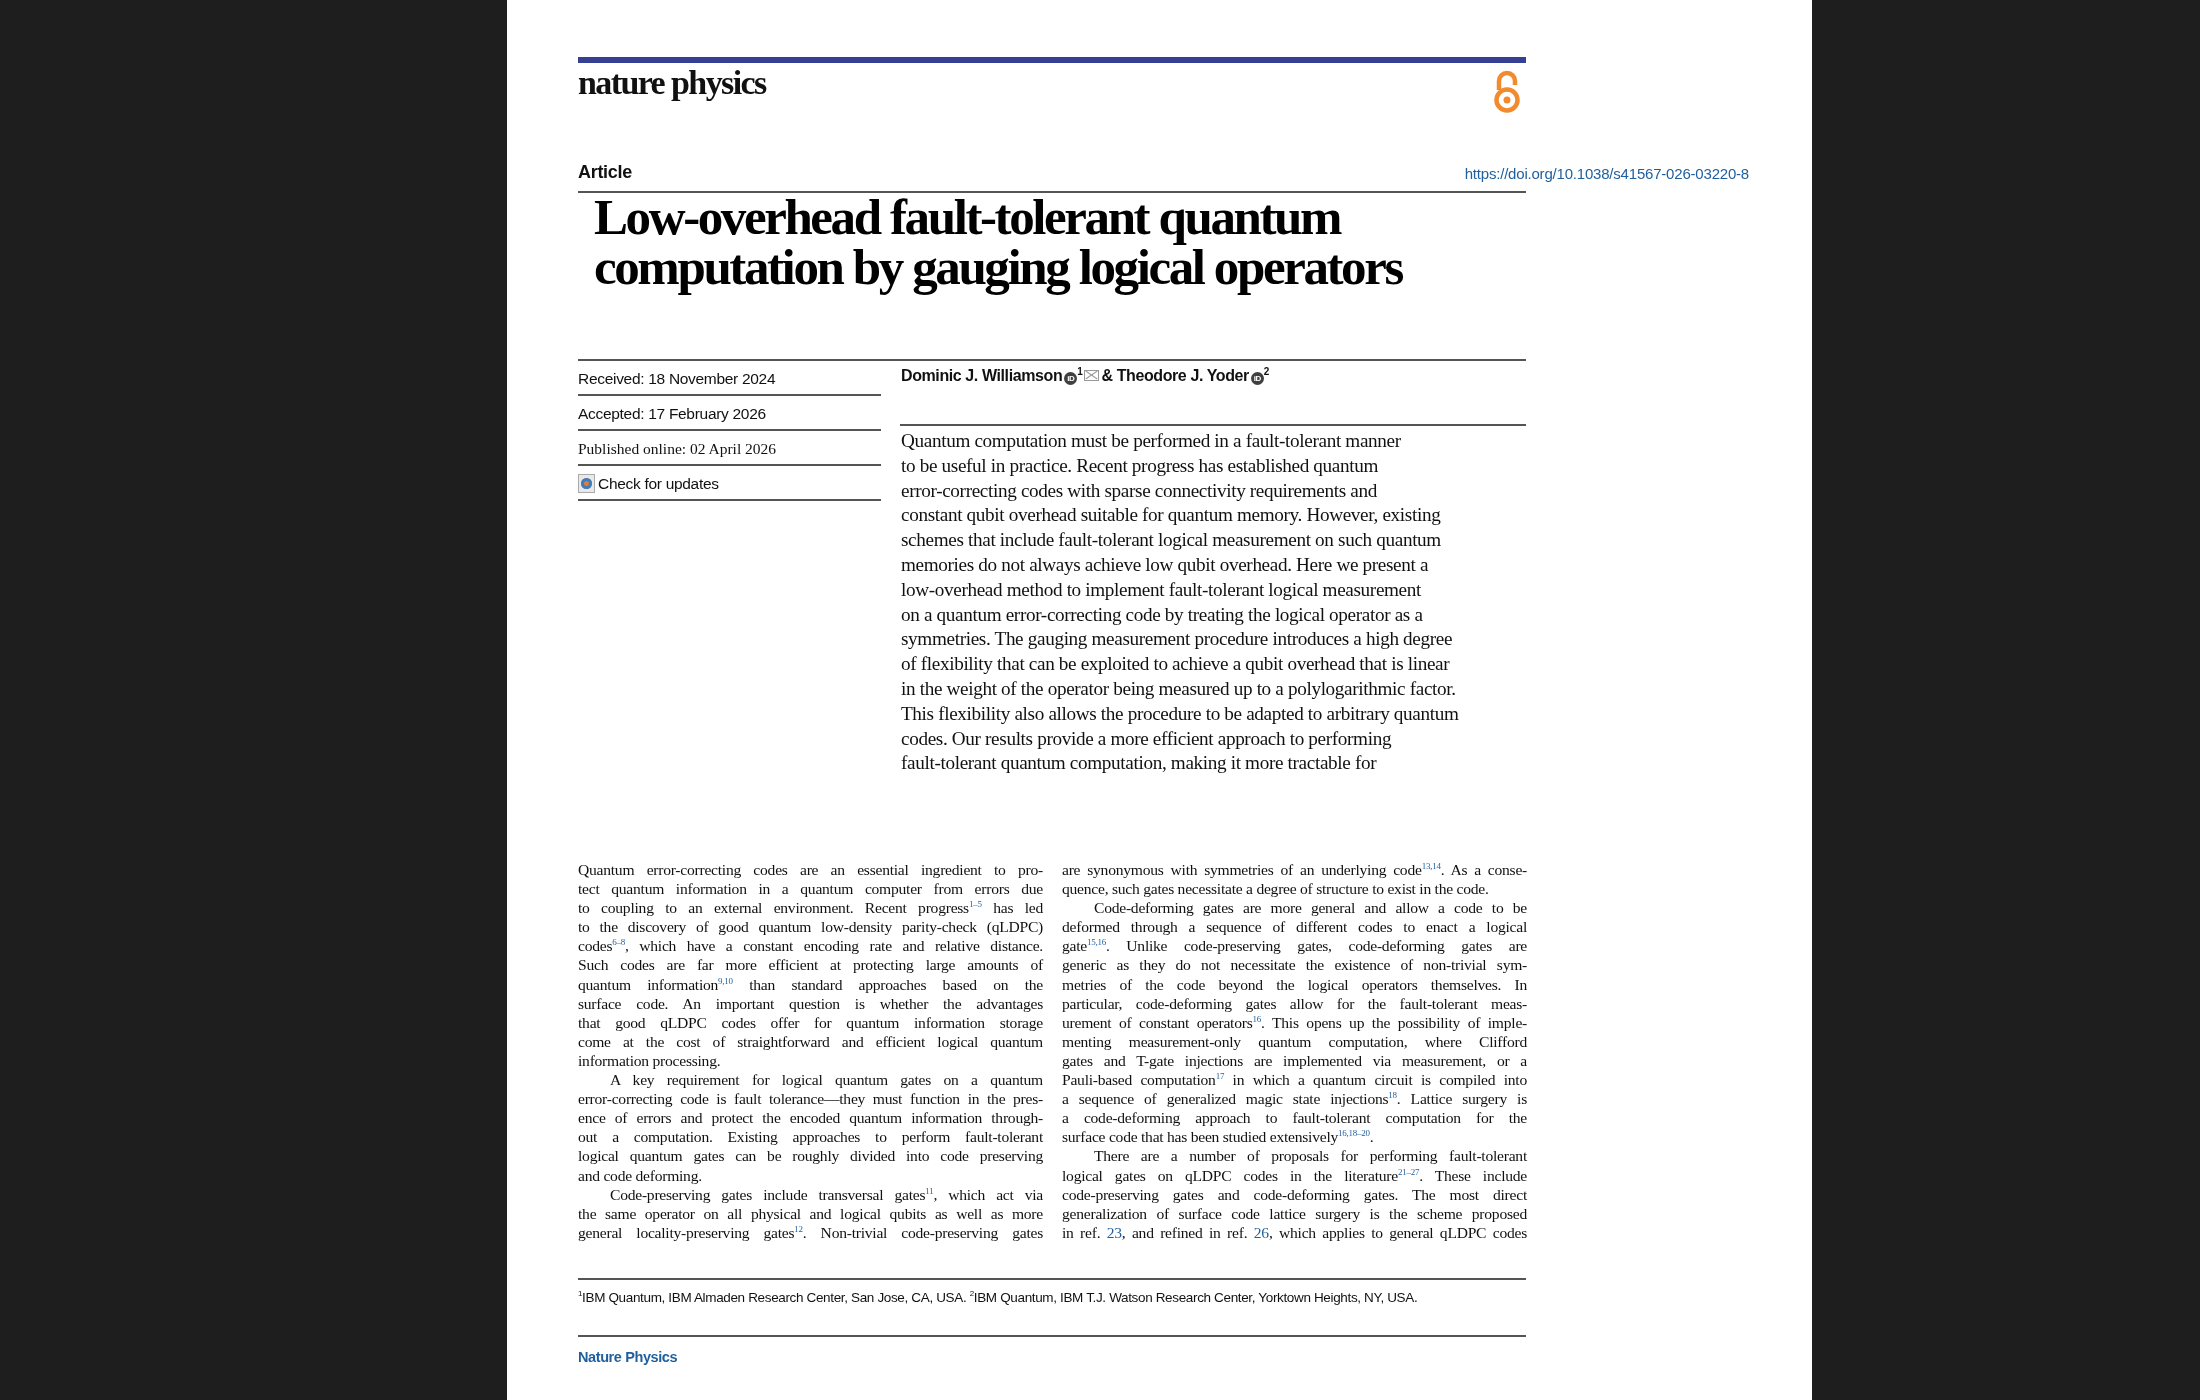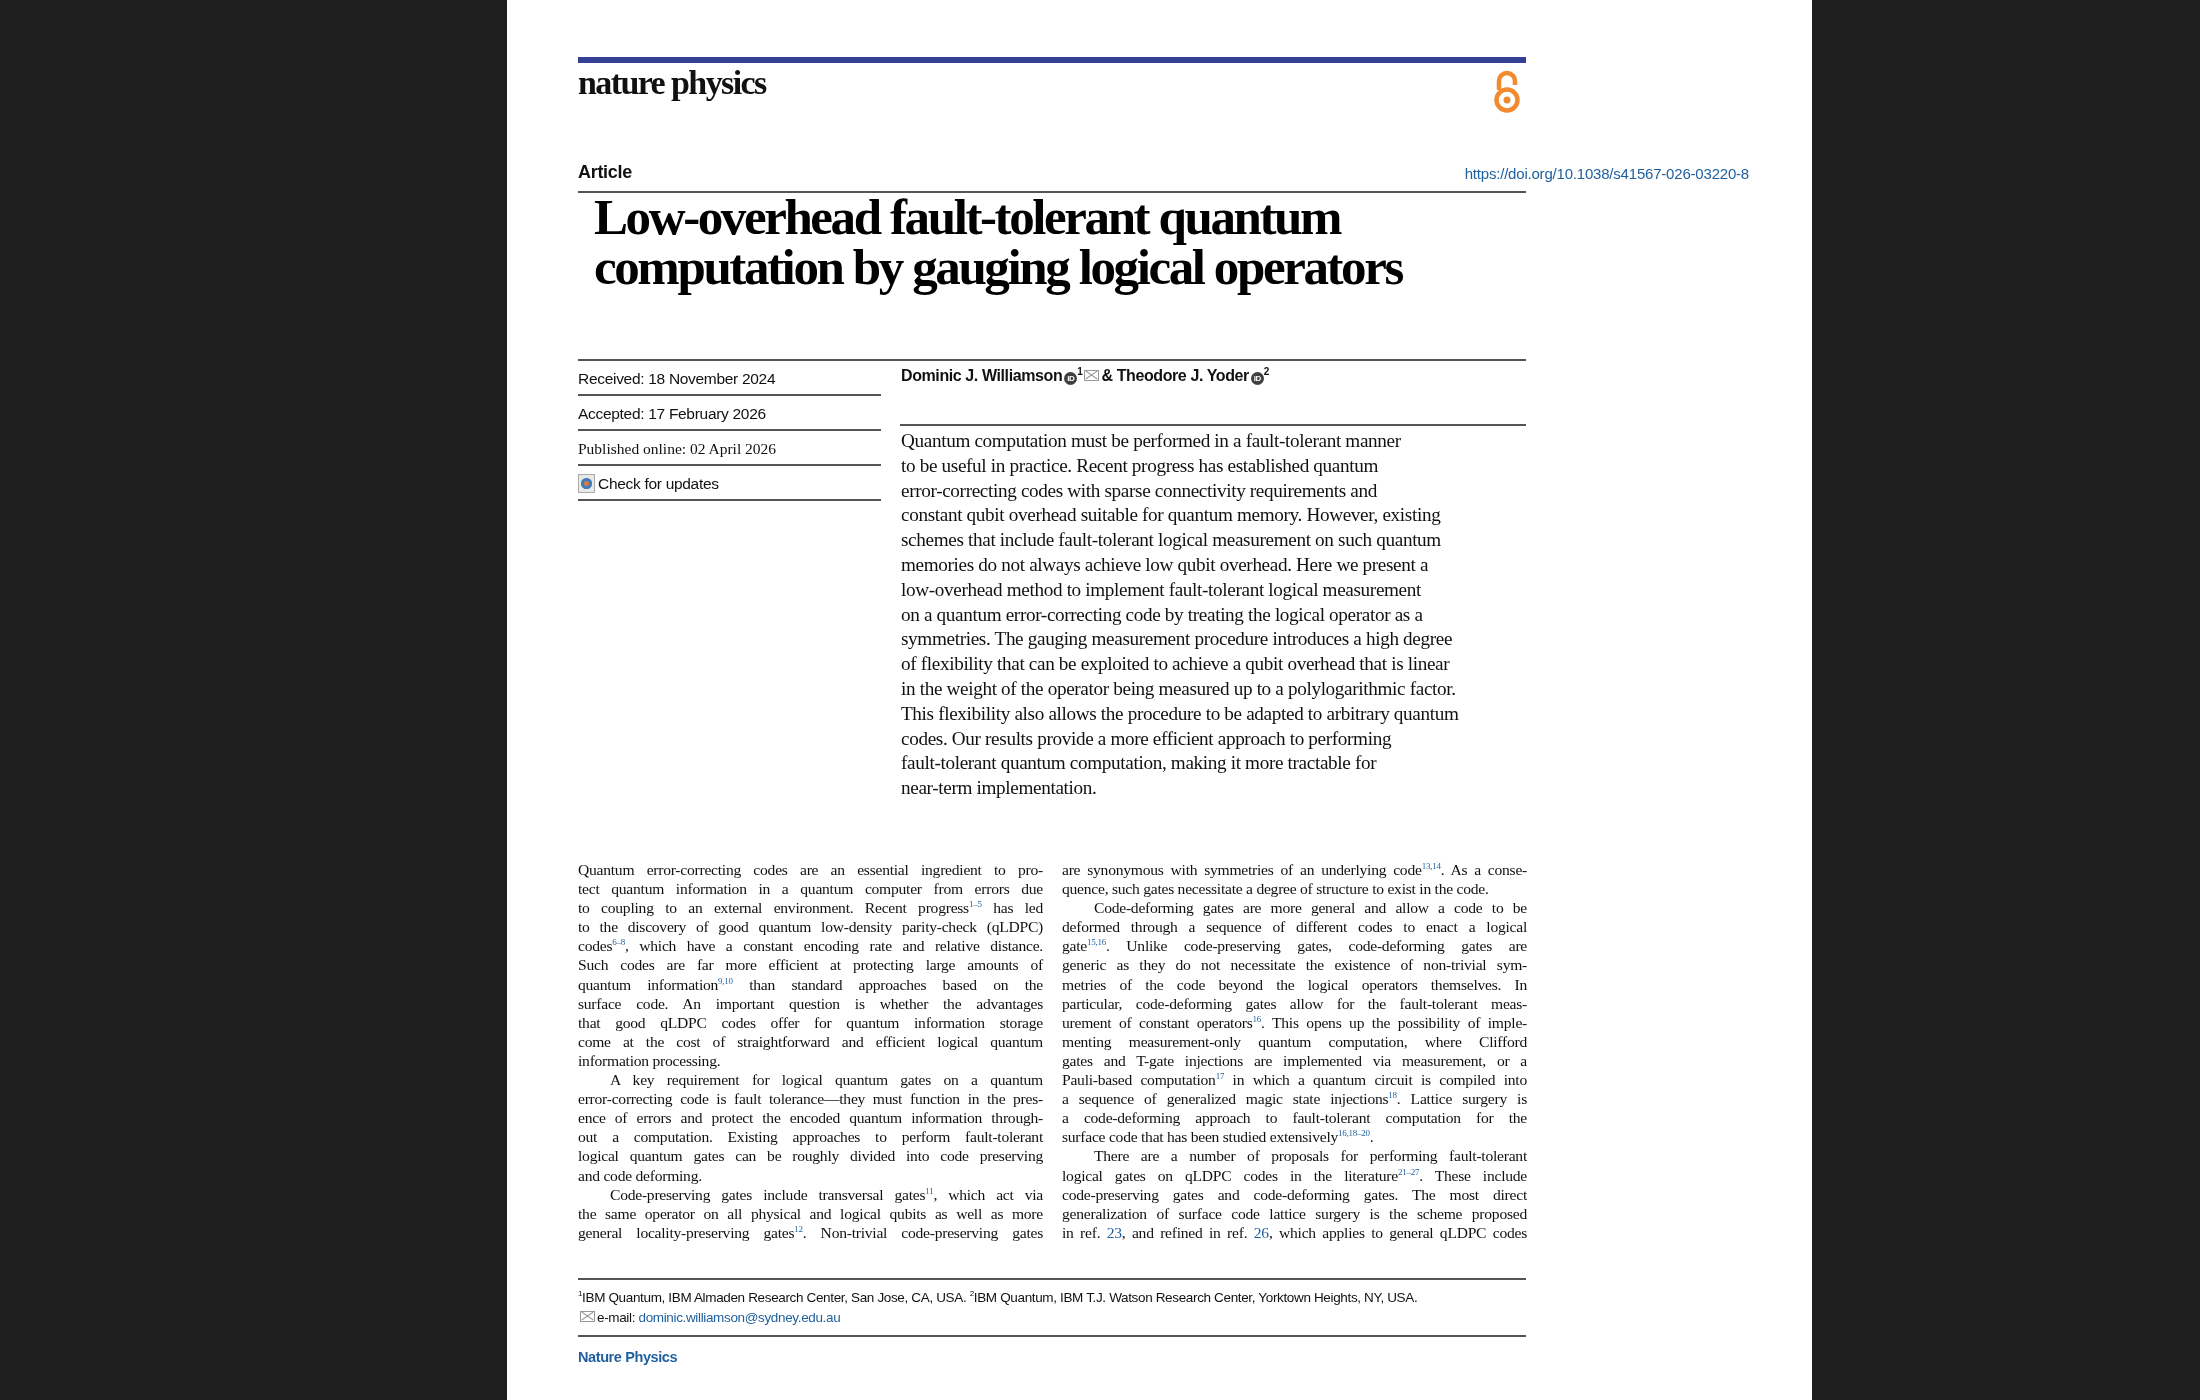--- a/index.html
+++ b/index.html
@@ -124,21 +124,20 @@
       <span class="ln">schemes that include fault-tolerant logical measurement on such quantum</span>
       <span class="ln">memories do not always achieve low qubit overhead. Here we present a</span>
       <span class="ln">low-overhead method to implement fault-tolerant logical measurement</span>
       <span class="ln">on a quantum error-correcting code by treating the logical operator as a</span>
       <span class="ln">symmetries. The gauging measurement procedure introduces a high degree</span>
       <span class="ln">of flexibility that can be exploited to achieve a qubit overhead that is linear</span>
       <span class="ln">in the weight of the operator being measured up to a polylogarithmic factor.</span>
       <span class="ln">This flexibility also allows the procedure to be adapted to arbitrary quantum</span>
       <span class="ln">codes. Our results provide a more efficient approach to performing</span>
       <span class="ln">fault-tolerant quantum computation, making it more tractable for</span>
-      <span class="ln">near-term implementation.</span>
     </div>
 
   <div class="abs col col1" id="col1">
       <span class="ln"><span>Quantum error-correcting codes are an essential ingredient to pro-</span></span>
       <span class="ln"><span>tect quantum information in a quantum computer from errors due</span></span>
       <span class="ln"><span>to coupling to an external environment. Recent progress</span><sup>1–5</sup><span> has led</span></span>
       <span class="ln"><span>to the discovery of good quantum low-density parity-check (qLDPC)</span></span>
       <span class="ln"><span>codes</span><sup>6–8</sup><span>, which have a constant encoding rate and relative distance.</span></span>
       <span class="ln"><span>Such codes are far more efficient at protecting large amounts of</span></span>
       <span class="ln"><span>quantum information</span><sup>9,10</sup><span> than standard approaches based on the</span></span>
@@ -175,17 +174,16 @@
       <span class="ln indent"><span>There are a number of proposals for performing fault-tolerant</span></span>
       <span class="ln"><span>logical gates on qLDPC codes in the literature</span><sup>21–27</sup><span>. These include</span></span>
       <span class="ln"><span>code-preserving gates and code-deforming gates. The most direct</span></span>
       <span class="ln"><span>generalization of surface code lattice surgery is the scheme proposed</span></span>
       <span class="ln"><span>in ref. </span><span class="ref">23</span><span>, and refined in ref. </span><span class="ref">26</span><span>, which applies to general qLDPC codes</span></span>
     </div>
 
   <div class="abs rule" style="left:71px; top:1278px; width:948px;"></div>
   <div class="abs affil">
     <div><sup>1</sup><span>IBM Quantum, IBM Almaden Research Center, San Jose, CA, USA.</span> <sup>2</sup><span>IBM Quantum, IBM T.J. Watson Research Center, Yorktown Heights, NY, USA.</span></div>
-    <div><span class="mail-icon"></span><span>e-mail: </span><a>dominic.williamson@sydney.edu.au</a></div>
   </div>
   <div class="abs rule" style="left:71px; top:1335px; width:948px;"></div>
   <div class="abs footer-journal">Nature Physics</div>
 </div>
 
 </body></html>

